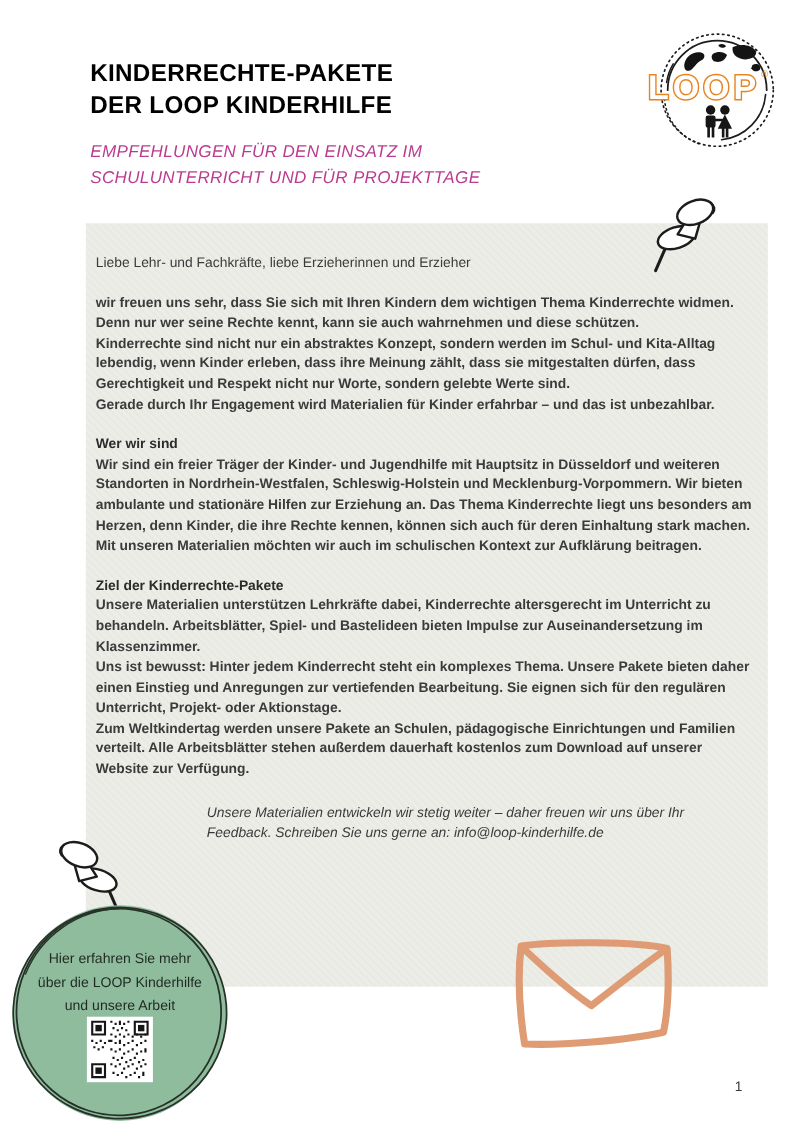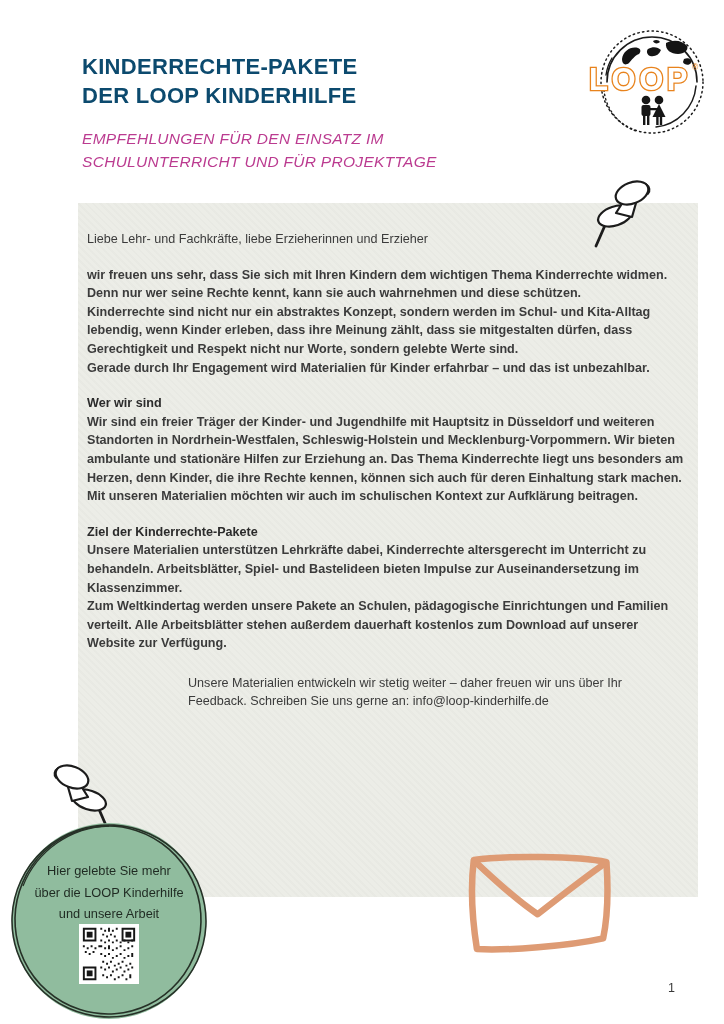--- a/index.html
+++ b/index.html
@@ -4,42 +4,42 @@
 <style>
   html,body{margin:0;padding:0;background:#ffffff;}
   .page{
     position:relative;width:724px;height:1024px;background:#ffffff;
     font-family:"Liberation Sans",sans-serif;overflow:hidden;
   }
   
   .doc-title{
     position:absolute;left:82px;top:52px;
     font-size:22px;line-height:29px;font-weight:700;letter-spacing:.3px;
-    color:#0c4a6e;
+    color:#000000;
   }
   .doc-subtitle{
     position:absolute;left:82px;top:128px;
     font-size:15.5px;line-height:22.5px;font-weight:400;letter-spacing:.3px;
     color:#bb3b90;
     font-style:italic;
   }
   .logo{position:absolute;left:582px;top:28px;width:140px;height:108px;}
   
   .content-box{
     position:absolute;left:78px;top:203px;width:620px;height:694px;
     box-sizing:border-box;padding:27px 10px 0 9px;
     background-color:#ecede7;
     background-image:repeating-linear-gradient(45deg,rgba(0,0,0,.014) 0 2px,transparent 2px 5px);
     font-size:12.6px;line-height:18.6px;color:#3b3b3b;
   }
   .salutation{margin:0 0 17px;}
   .sec{margin:0 0 17px;}
   .sec h3{margin:0;font-size:12.6px;line-height:18.6px;font-weight:700;color:#2b2b2b;}
   .sec p{margin:0;font-weight:bold;}
-  .feedback{margin:21px 0 0 101px;width:444px;}
+  .feedback{margin:21px 0 0 101px;width:444px;font-style:italic;}
   
   .pin-tr{position:absolute;left:590px;top:176px;width:64px;height:76px;}
   .pin-bl{position:absolute;left:50px;top:760px;width:64px;height:76px;transform:scaleX(-1);}
   
   .badge{position:absolute;left:12px;top:823px;width:194px;height:196px;}
   .badge-bg{position:absolute;left:0;top:0;width:194px;height:196px;border-radius:50%;background:#90bc9e;}
   .badge-sketch{position:absolute;left:-7px;top:-7px;width:208px;height:210px;}
   .badge-text{
     position:absolute;left:0;right:0;top:37px;text-align:center;
     font-size:12.8px;line-height:21.5px;color:#1f2a22;
@@ -104,20 +104,21 @@
     </div>
 
     <div class="sec">
       <h3>Wer wir sind</h3>
       <p>Wir sind ein freier Träger der Kinder- und Jugendhilfe mit Hauptsitz in Düsseldorf und weiteren Standorten in Nordrhein-Westfalen, Schleswig-Holstein und Mecklenburg-Vorpommern. Wir bieten ambulante und stationäre Hilfen zur Erziehung an. Das Thema Kinderrechte liegt uns besonders am Herzen, denn Kinder, die ihre Rechte kennen, können sich auch für deren Einhaltung stark machen. Mit unseren Materialien möchten wir auch im schulischen Kontext zur Aufklärung beitragen.</p>
     </div>
 
     <div class="sec">
       <h3>Ziel der Kinderrechte-Pakete</h3>
       <p>Unsere Materialien unterstützen Lehrkräfte dabei, Kinderrechte altersgerecht im Unterricht zu behandeln. Arbeitsblätter, Spiel- und Bastelideen bieten Impulse zur Auseinandersetzung im Klassenzimmer.</p>
+      <p>Uns ist bewusst: Hinter jedem Kinderrecht steht ein komplexes Thema. Unsere Pakete bieten daher einen Einstieg und Anregungen zur vertiefenden Bearbeitung. Sie eignen sich für den regulären Unterricht, Projekt- oder Aktionstage.</p>
       <p>Zum Weltkindertag werden unsere Pakete an Schulen, pädagogische Einrichtungen und Familien verteilt. Alle Arbeitsblätter stehen außerdem dauerhaft kostenlos zum Download auf unserer Website zur Verfügung.</p>
     </div>
 
 
     <div class="feedback">
       <p style="margin:0">Unsere Materialien entwickeln wir stetig weiter – daher freuen wir uns über Ihr Feedback. Schreiben Sie uns gerne an: info@loop-kinderhilfe.de</p>
     </div>
   </div>
 
   <svg class="pin-tr" viewBox="0 0 64 76">
@@ -143,21 +144,21 @@
   <div class="badge">
     <div class="badge-bg"></div>
     <svg class="badge-sketch" viewBox="0 0 208 210">
       <g fill="none" stroke="#263127" stroke-width="1.6">
         <ellipse cx="104" cy="105" rx="97" ry="96" transform="rotate(3 104 105)"></ellipse>
         <ellipse cx="103" cy="104" rx="93" ry="94" transform="rotate(-4 103 104)"></ellipse>
         <path d="M18 70 A95 95 0 0 1 104 10" stroke-width="1.3"></path>
       </g>
     </svg>
     <div class="badge-text">
-      <div>Hier gelebte Sie mehr</div>
+      <div>Hier erfahren Sie mehr</div>
       <div>über die LOOP Kinderhilfe</div>
       <div>und unsere Arbeit</div>
     </div>
     <svg class="badge-qr" viewBox="0 0 31 31">
       <rect x="0" y="0" width="31" height="31" fill="#ffffff"></rect>
       <g fill="#161616">
         <path fill-rule="evenodd" d="M2 2h7v7H2z M3 3v5h5V3z"></path>
           <rect x="4" y="4" width="3" height="3"></rect>
         <path fill-rule="evenodd" d="M22 2h7v7h-7z M23 3v5h5V3z"></path>
           <rect x="24" y="4" width="3" height="3"></rect>

